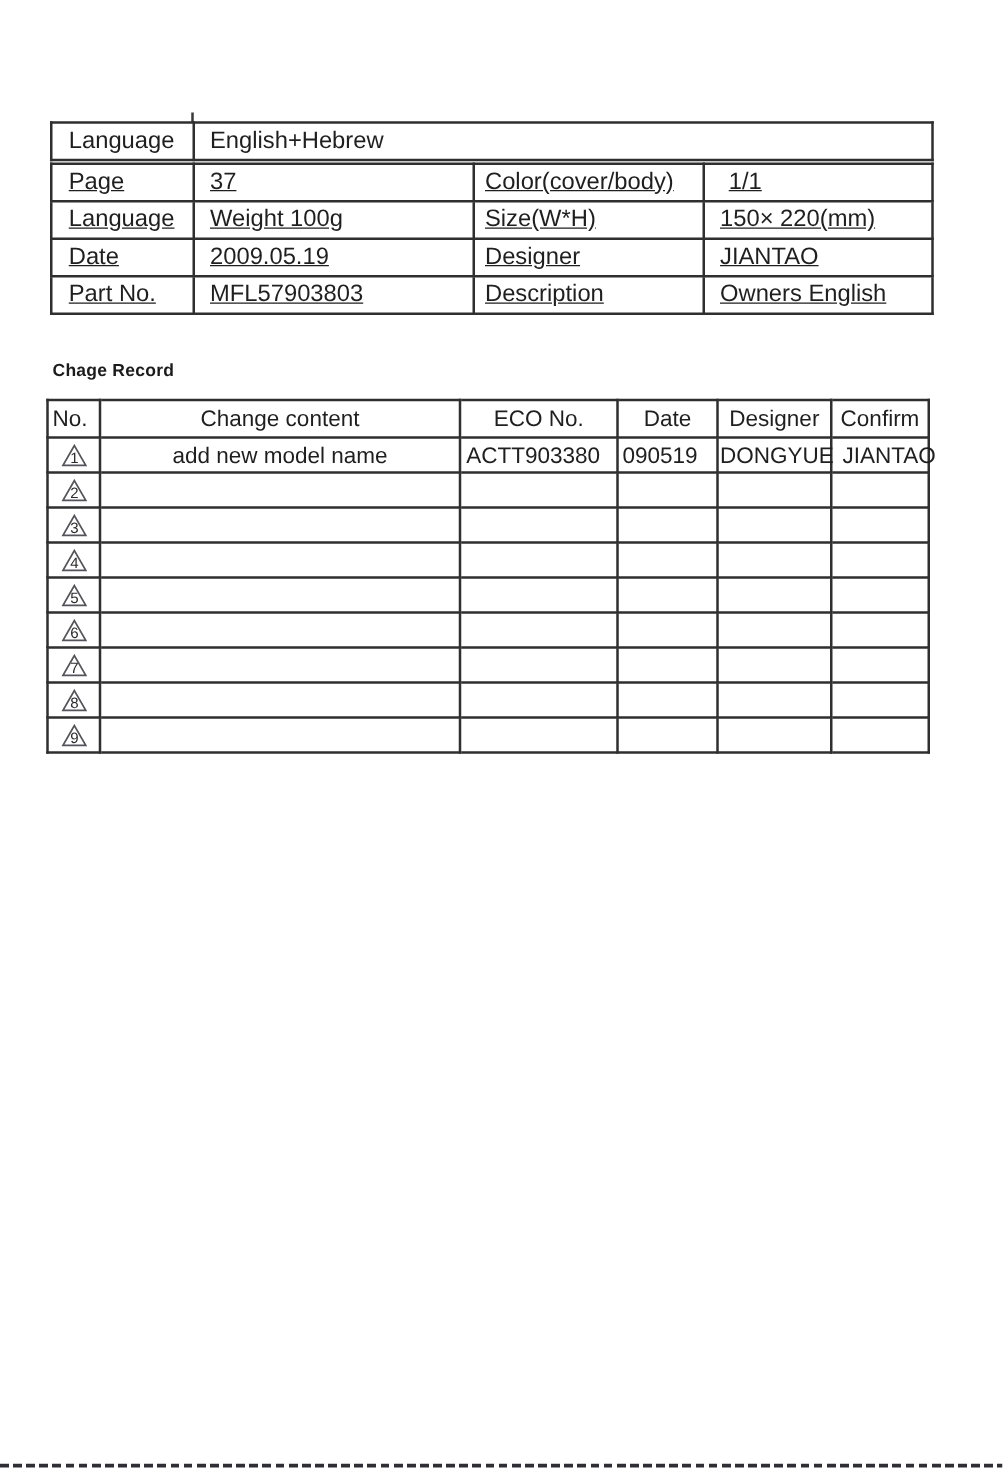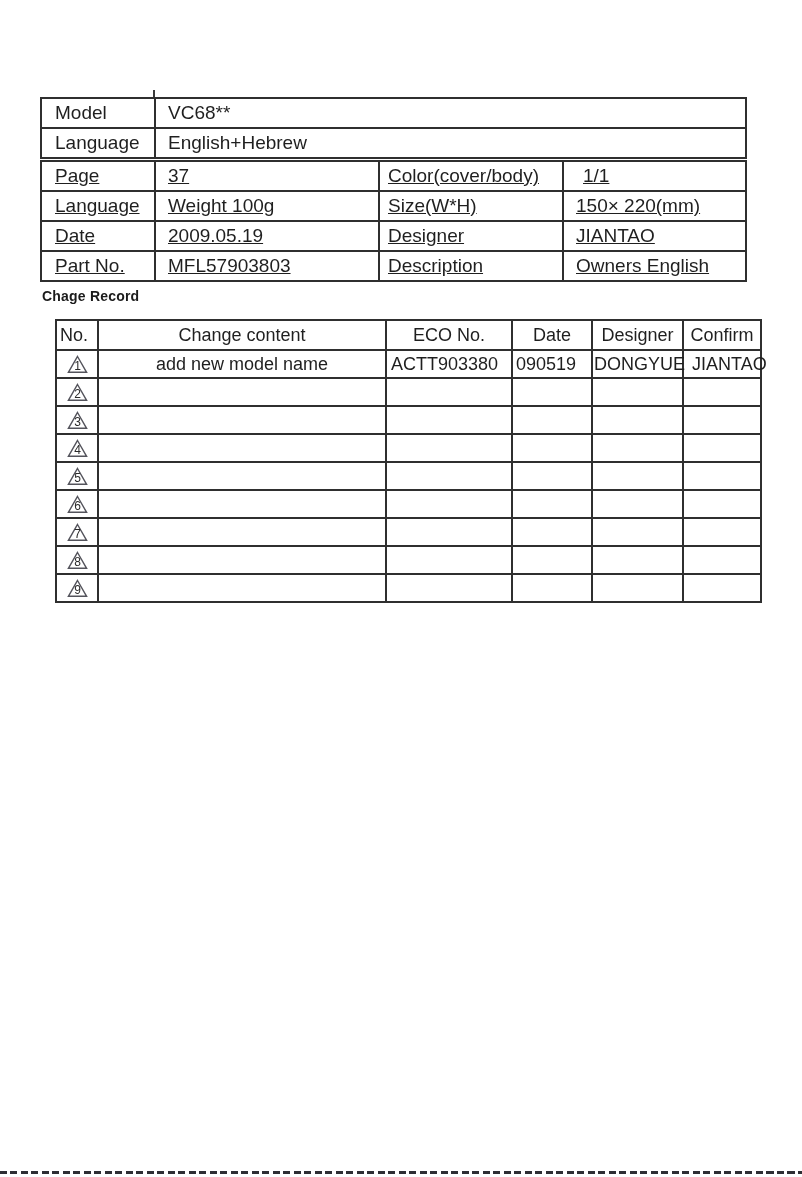--- a/index.html
+++ b/index.html
@@ -36,21 +36,21 @@
     position: absolute; left: 153px; top: 90px;
     width: 2px; height: 8px; background: #3a3a3a;
   }
 
   
   .cr-title {
     position: absolute; left: 42px; top: 288px;
     margin: 0; font-size: 14px; font-weight: 700; letter-spacing: 0.2px;
     color: #1b1b1b;
   }
-  .cr-table { position: absolute; left: 55px; top: 319px; width: 705px; font-size: 18px; padding-left: 44px; }
+  .cr-table { position: absolute; left: 37px; top: 319px; width: 705px; font-size: 18px; padding-left: 44px; }
   .cr-table th { height: 26px; text-align: center; }
   .cr-table td { height: 24px; }
   .cr-table th.h-no { text-align: left; padding-left: 3px; }
   .cr-table td.c-no { text-align: center; padding: 0; }
   .cr-table td.c-content { text-align: center; }
   .cr-table td.c-eco { text-align: left; padding-left: 4px; border-radius: 11px; }
   .cr-table td.c-date { text-align: left; padding-left: 3px; }
   .cr-table td.c-designer { text-align: center; padding-left: 1px; border-radius: 10px; }
   .cr-table td.c-confirm { text-align: left; padding-left: 8px; }
   .tri { display: inline-block; vertical-align: middle; }
@@ -68,24 +68,20 @@
 
 <div class="artifact-tick"></div>
 
 <div class="spec-wrap">
   <table class="spec-a">
     <colgroup>
         <col style="width:114px">
         <col style="width:591px">
       </colgroup>
     <tbody>
-        <tr>
-      <td class="lbl">Model</td>
-      <td class="val">VC68**</td>
-    </tr>
     <tr>
       <td class="lbl">Language</td>
       <td class="val">English+Hebrew</td>
     </tr>
   </tbody>
     </table>
   <table class="spec-b">
     <colgroup>
         <col style="width:114px">
         <col style="width:224px">

